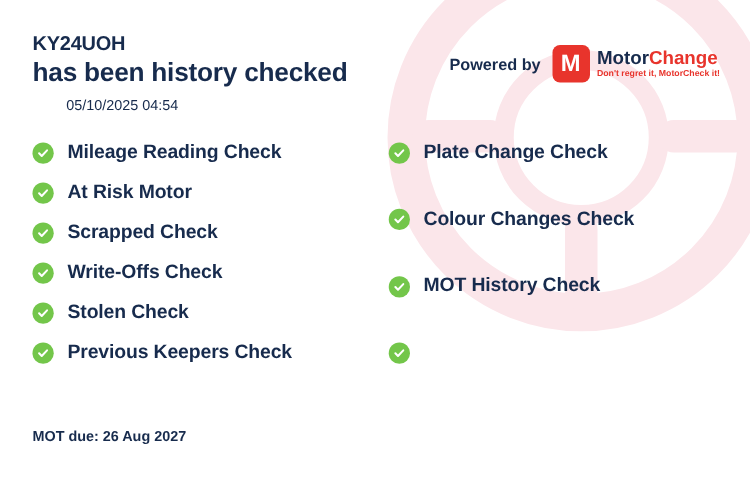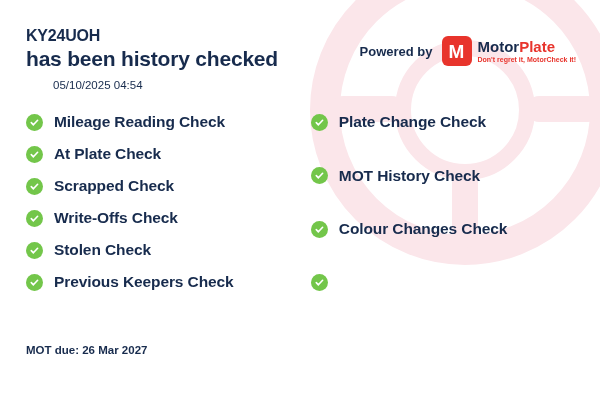--- a/index.html
+++ b/index.html
@@ -170,21 +170,21 @@
     <rect x="152" y="210" width="26" height="78" rx="13" fill="#fbe6ea"></rect>
   </svg>
 
   <div class="powered">
     <span class="powered-label">Powered by</span>
     <span class="mc-logo">
       <span class="mc-mark">
         <span>M</span>
       </span>
       <span class="mc-words">
-        <span class="mc-name"><span>Motor</span><span class="accent">Plate</span></span>
+        <span class="mc-name"><span>Motor</span><span class="accent">Change</span></span>
         <span class="mc-tag">Don't regret it, MotorCheck it!</span>
       </span>
     </span>
   </div>
 
   <div class="content">
     <div class="headline">
       <span class="reg">KY24UOH</span>
       <span>has been history checked</span>
     </div>
@@ -201,21 +201,21 @@
           </span>
           <span class="check-label">Mileage Reading Check</span>
         </div>
 
         <div class="check-item">
           <span class="tick">
             <svg width="11" height="11" viewBox="0 0 12 12">
                 <path d="M2.5 6.2 L4.8 8.5 L9.4 3.6" fill="none" stroke="#ffffff" stroke-width="1.8" stroke-linecap="round" stroke-linejoin="round"></path>
               </svg>
           </span>
-          <span class="check-label">At Plate Check</span>
+          <span class="check-label">At Risk Motor</span>
         </div>
 
         <div class="check-item">
           <span class="tick">
             <svg width="11" height="11" viewBox="0 0 12 12">
                 <path d="M2.5 6.2 L4.8 8.5 L9.4 3.6" fill="none" stroke="#ffffff" stroke-width="1.8" stroke-linecap="round" stroke-linejoin="round"></path>
               </svg>
           </span>
           <span class="check-label">Scrapped Check</span>
         </div>
@@ -259,39 +259,39 @@
           </span>
           <span class="check-label">Plate Change Check</span>
         </div>
 
         <div class="check-item">
           <span class="tick">
             <svg width="11" height="11" viewBox="0 0 12 12">
                 <path d="M2.5 6.2 L4.8 8.5 L9.4 3.6" fill="none" stroke="#ffffff" stroke-width="1.8" stroke-linecap="round" stroke-linejoin="round"></path>
               </svg>
           </span>
+          <span class="check-label">Colour Changes Check</span>
+        </div>
+
+        <div class="check-item">
+          <span class="tick">
+            <svg width="11" height="11" viewBox="0 0 12 12">
+                <path d="M2.5 6.2 L4.8 8.5 L9.4 3.6" fill="none" stroke="#ffffff" stroke-width="1.8" stroke-linecap="round" stroke-linejoin="round"></path>
+              </svg>
+          </span>
           <span class="check-label">MOT History Check</span>
-        </div>
-
-        <div class="check-item">
-          <span class="tick">
-            <svg width="11" height="11" viewBox="0 0 12 12">
-                <path d="M2.5 6.2 L4.8 8.5 L9.4 3.6" fill="none" stroke="#ffffff" stroke-width="1.8" stroke-linecap="round" stroke-linejoin="round"></path>
-              </svg>
-          </span>
-          <span class="check-label">Colour Changes Check</span>
         </div>
 
         <div class="check-item">
           <span class="tick">
             <svg width="11" height="11" viewBox="0 0 12 12">
                 <path d="M2.5 6.2 L4.8 8.5 L9.4 3.6" fill="none" stroke="#ffffff" stroke-width="1.8" stroke-linecap="round" stroke-linejoin="round"></path>
               </svg>
           </span>
         </div>
 
       </div>
     </div>
   </div>
 
-  <div class="footer">MOT due: 26 Mar 2027</div>
+  <div class="footer">MOT due: 26 Aug 2027</div>
 
 </div>
 
 </body></html>

